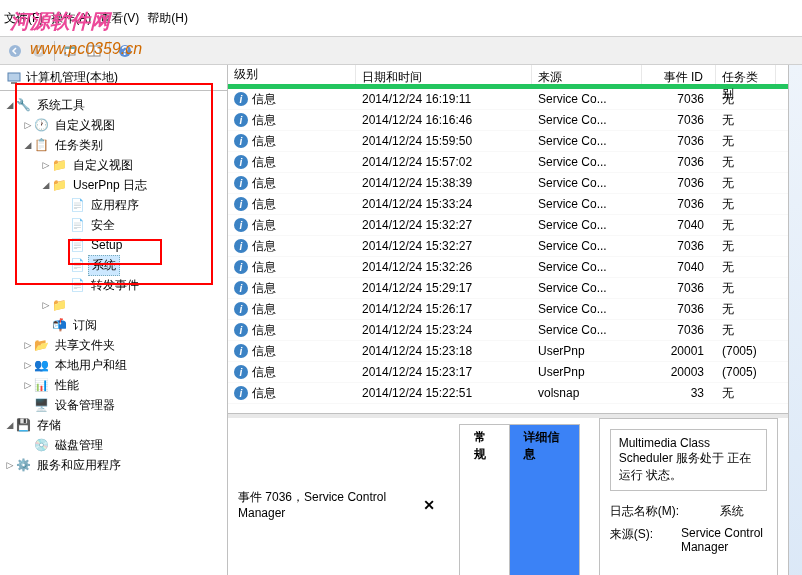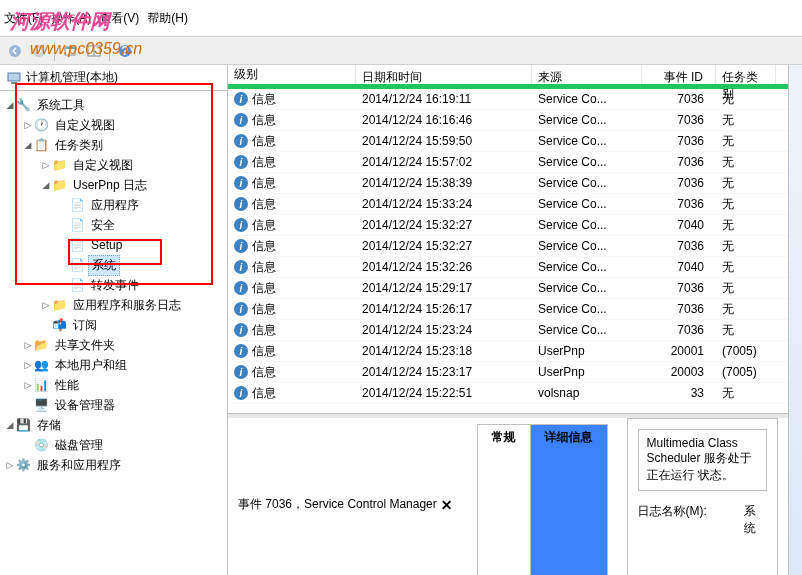--- a/index.html
+++ b/index.html
@@ -156,21 +156,20 @@
           <span class="lbl">系统</span>
         </div>
       <div class="tree-node" style="padding-left:58px">
           <span class="exp"></span>
           <span class="ic">📄</span>
           <span class="lbl">转发事件</span>
         </div>
       <div class="tree-node" style="padding-left:40px">
           <span class="exp">▷</span>
           <span class="ic">📁</span>
-          <span class="lbl">应用程序和服务日志</span>
         </div>
       <div class="tree-node" style="padding-left:40px">
           <span class="exp"></span>
           <span class="ic">📬</span>
           <span class="lbl">订阅</span>
         </div>
       <div class="tree-node" style="padding-left:22px">
           <span class="exp">▷</span>
           <span class="ic">📂</span>
           <span class="lbl">共享文件夹</span>
@@ -379,18 +378,22 @@
       <div class="tabs">
         <div class="tab">常规</div>
         <div class="tab inactive">详细信息</div>
       </div>
       <div class="detail-body">
         <div class="detail-msg">Multimedia Class Scheduler 服务处于 正在运行 状态。</div>
         <div class="detail-field">
           <span class="fld-lbl">日志名称(M):</span>
           <span>系统</span>
         </div>
+        <div class="detail-field">
+          <span class="fld-lbl">来源(S):</span>
+          <span>Service Control Manager</span>
+        </div>
       </div>
     </div>
   </div>
 
   <div class="right-strip"></div>
 </div>
 
 </body></html>

